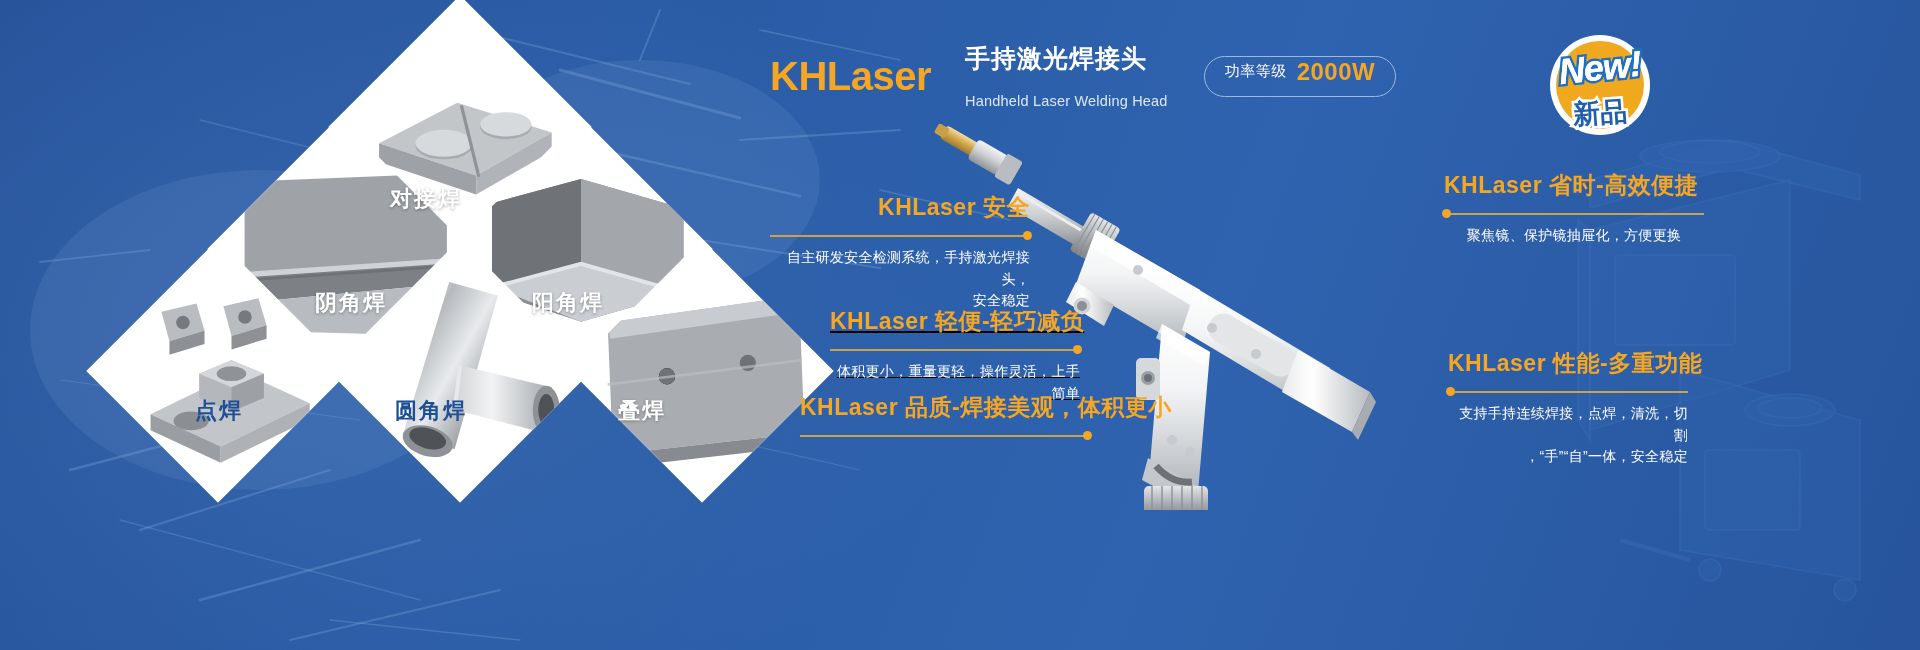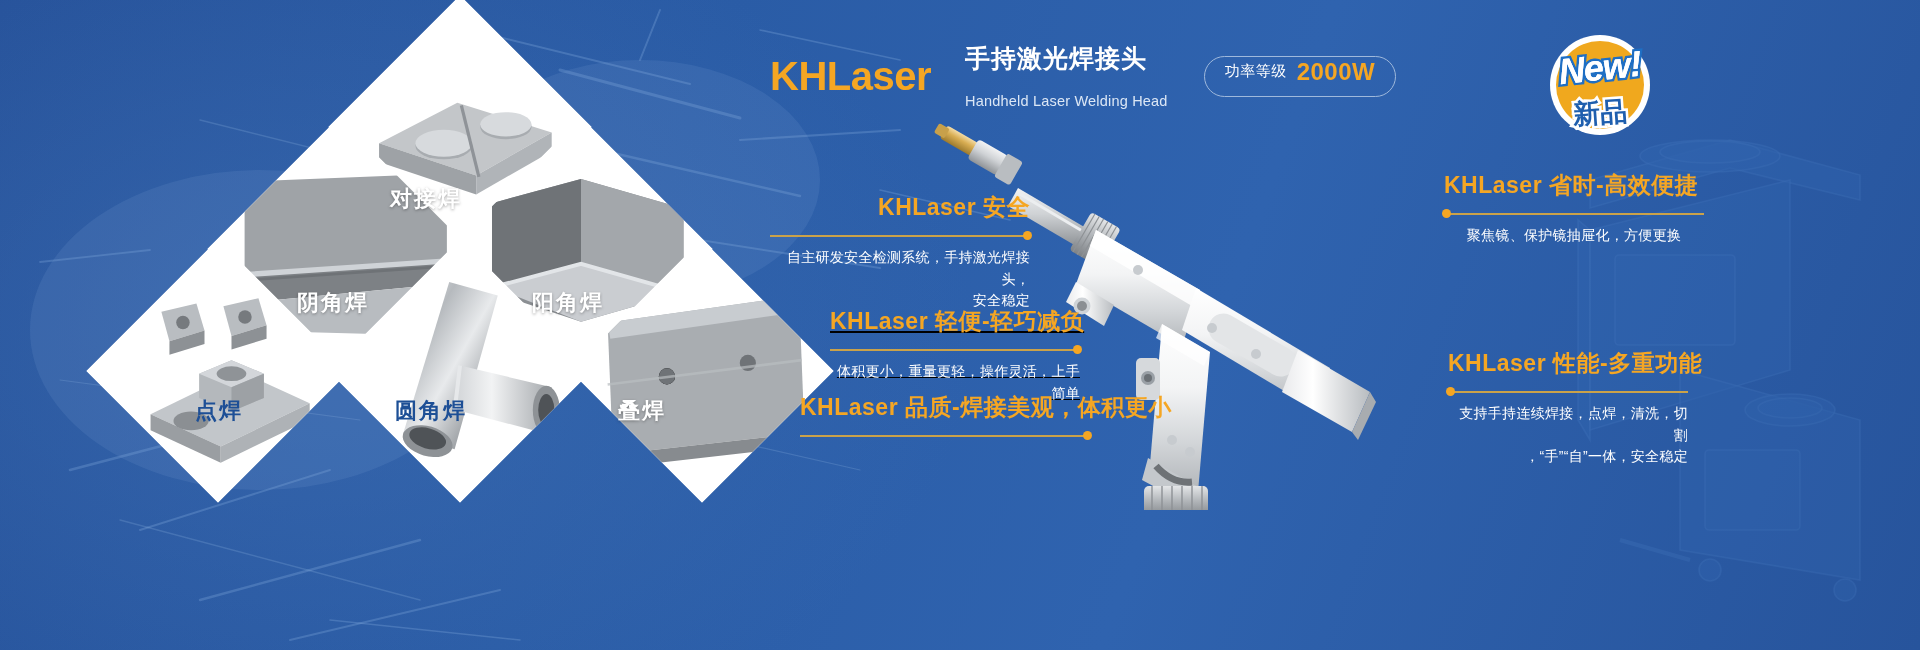--- a/index.html
+++ b/index.html
@@ -260,21 +260,21 @@
           <path d="M34 162 L176 146 L174 156 L34 172 Z" fill="#878b8f"></path>
           <circle cx="74" cy="104" r="6" fill="#70747 8"></circle>
           <circle cx="74" cy="104" r="6" fill="#6f7377"></circle>
           <circle cx="134" cy="94" r="6" fill="#6f7377"></circle>
           <path d="M30 110 L174 92" stroke="#b9bdc1" stroke-width="2" fill="none" opacity=".7"></path>
         </svg>
       </div>
     </div>
 
     <span class="dlabel white" style="left:250px; top:128px;">对接焊</span>
-    <span class="dlabel white" style="left:157px; top:232px;">阴角焊</span>
+    <span class="dlabel white" style="left:175px; top:232px;">阴角焊</span>
     <span class="dlabel white" style="left:392px; top:232px;">阳角焊</span>
     <span class="dlabel blue" style="left:55px; top:340px;">点焊</span>
     <span class="dlabel blue" style="left:255px; top:340px;">圆角焊</span>
     <span class="dlabel white" style="left:478px; top:340px;">叠焊</span>
   </div>
 
   <div id="brand-block">
     <div id="brand-logo">KHLaser</div>
     <div id="product-title-wrap">
       <div id="product-title-cn">手持激光焊接头</div>

